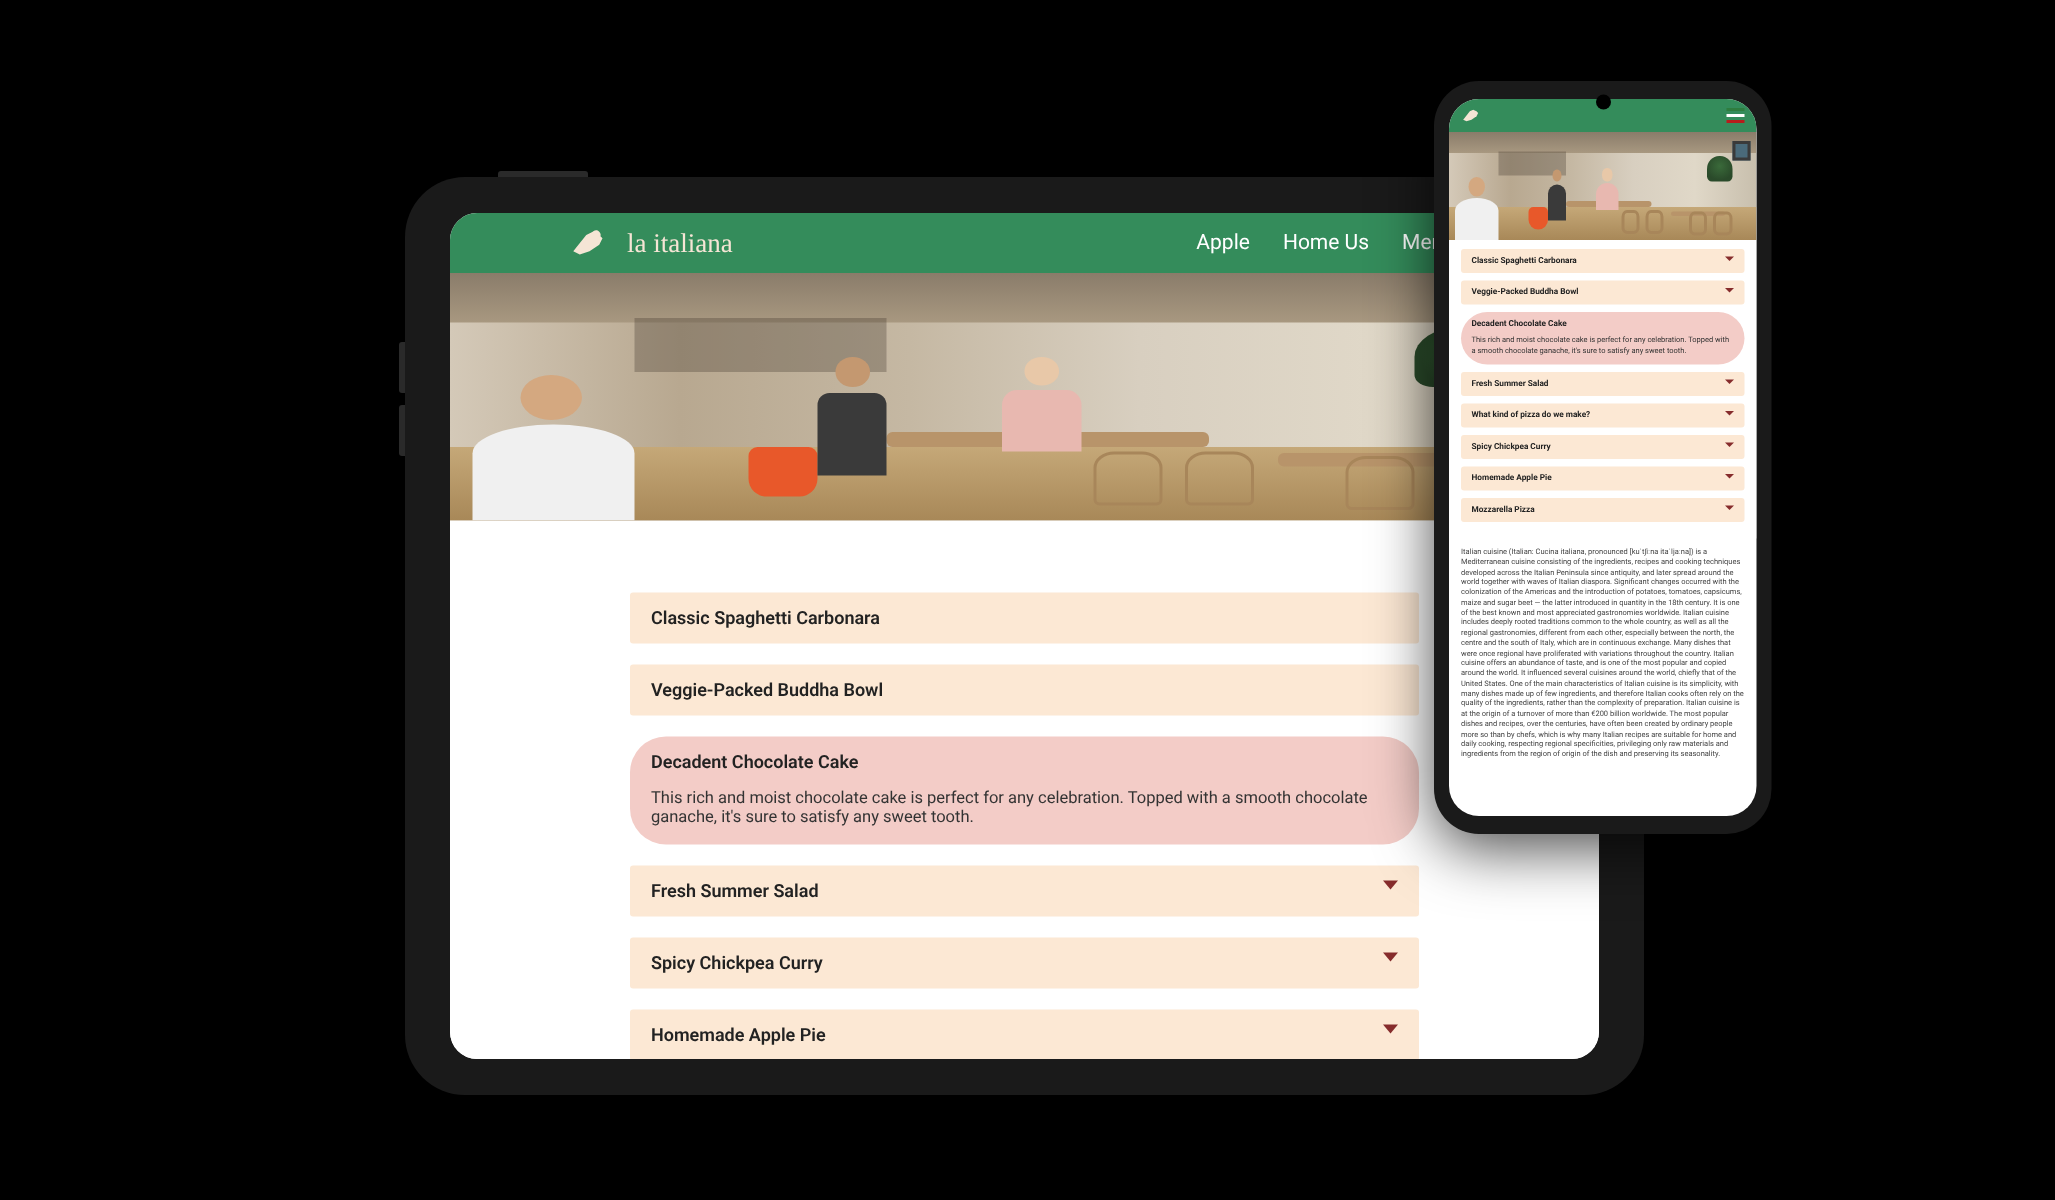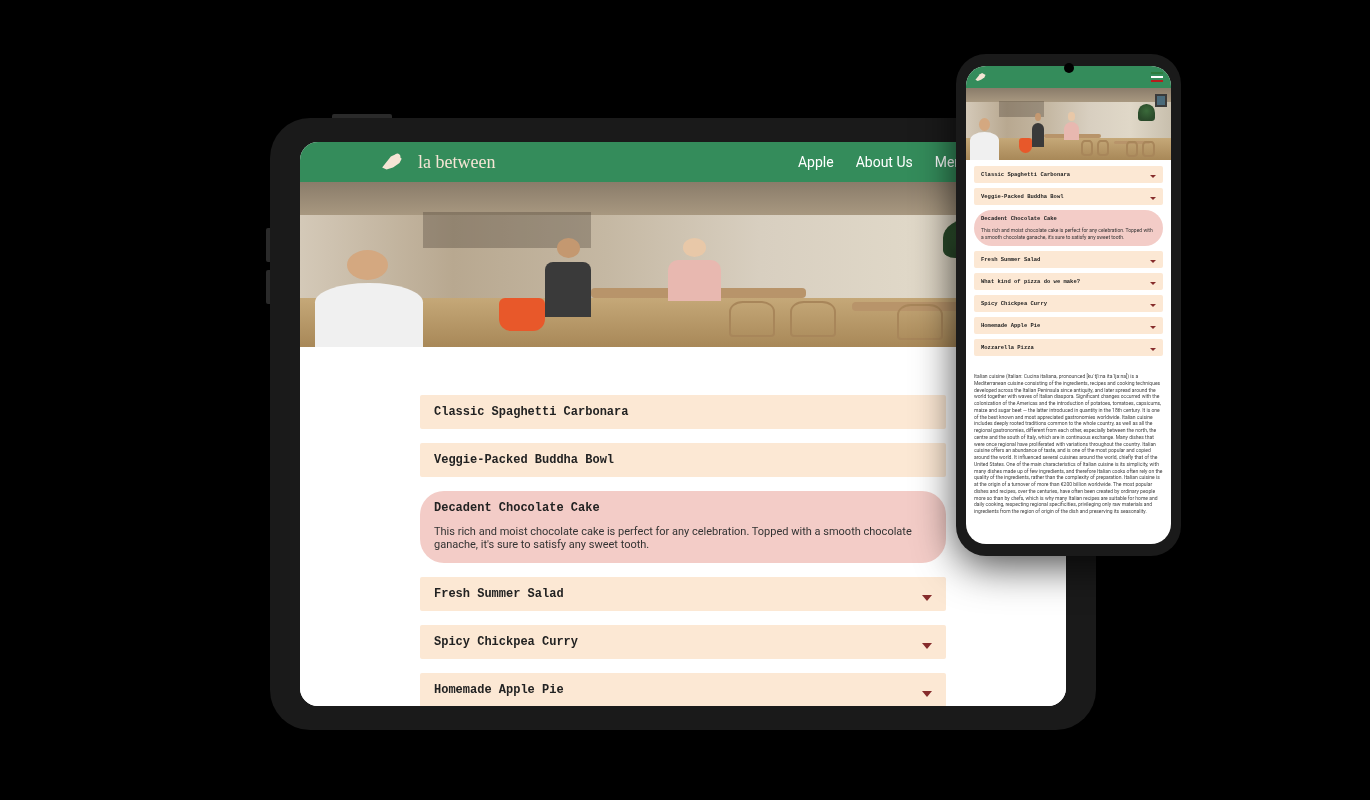--- a/index.html
+++ b/index.html
@@ -306,22 +306,21 @@
   background: #f3ccc7;
   border-radius: 24px;
 }
 .accordion-header {
   padding: 10px 14px;
   font-size: 12px;
   font-weight: 600;
   color: #222;
   display: flex;
   justify-content: space-between;
-  align-items: flex-end;
-  font-family: Liberation Mono, monospace;
+  align-items: flex-start;
 }
 .phone .accordion-header {
   padding: 5px 7px;
   font-size: 5.5px;
   font-weight: 700;
 }
 .accordion-body {
   padding: 0 14px 12px 14px;
   font-size: 11px;
   color: #333;
@@ -358,25 +357,25 @@
   <div class="tablet-btn1"></div>
   <div class="tablet-btn2"></div>
   <div class="tablet-btn3"></div>
   <div class="tablet-screen">
 
     <div class="header">
       <div class="brand">
         <svg class="logo-icon" viewBox="0 0 24 18">
             <path d="M2 14 L10 4 L14 2 L18 4 L20 6 L18 10 L12 14 L6 16 Z M14 2 C14 2 16 0 18 2 C20 4 18 6 18 6"></path>
           </svg>
-        <span class="brand-text">la between</span>
+        <span class="brand-text">la italiana</span>
       </div>
       <div class="nav">
         <span class="nav-item">Apple</span>
-        <span class="nav-item">About Us</span>
+        <span class="nav-item">Home Us</span>
         <span class="nav-item">Menu</span>
         <span class="nav-item">Location</span>
       </div>
     </div>
 
     <div class="hero">
       <div class="scene">
         <div class="ceiling"></div>
         <div class="floor"></div>
         <div class="shelf"></div>

